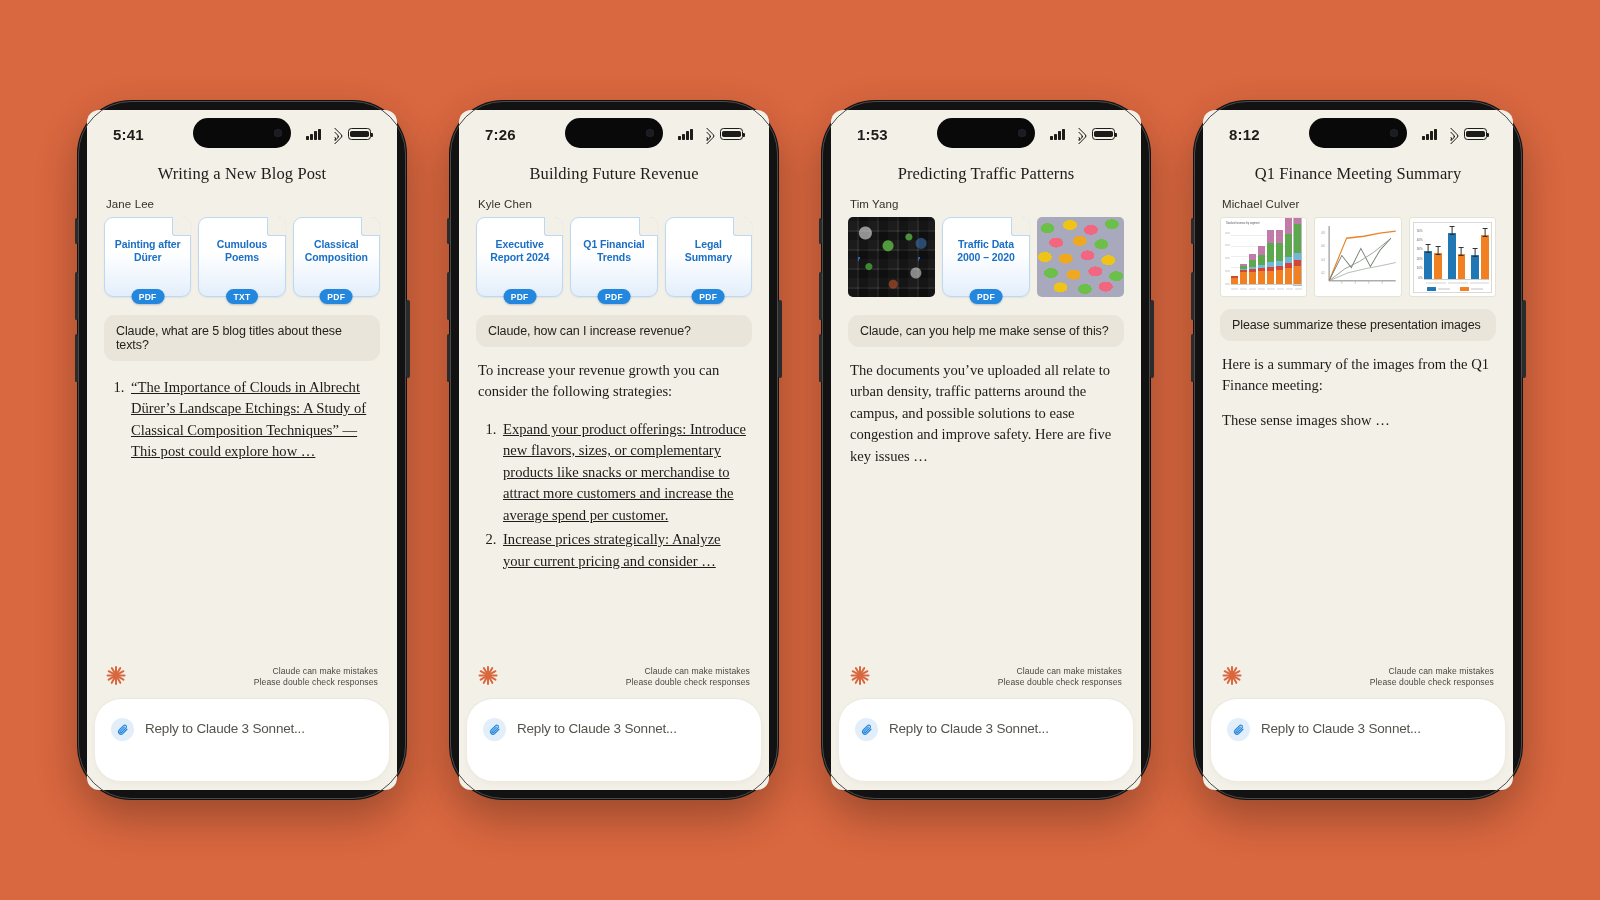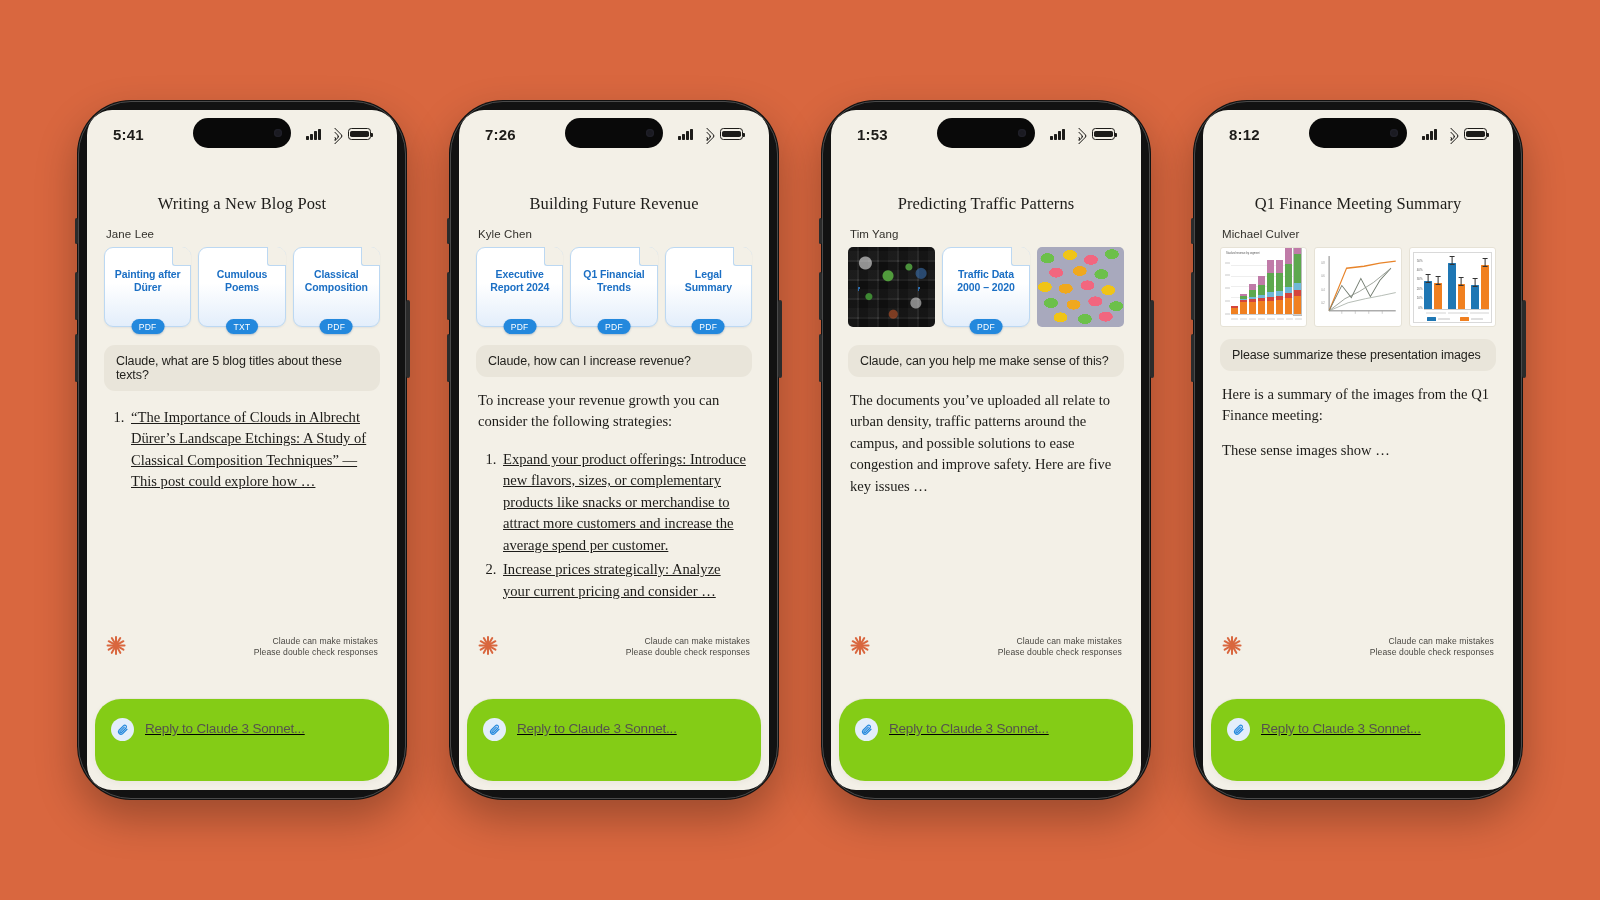--- a/index.html
+++ b/index.html
@@ -35,25 +35,24 @@
     position: absolute; inset: 1px;
     border-radius: 53px;
     border: 1.5px solid #4a4a4a;
     pointer-events: none;
     z-index: 6;
   }
   .screen {
     position: relative;
     width: 100%; height: 100%;
     background: #f3f0e7;
-    border-radius: 25px;
+    border-radius: 12px;
     overflow: hidden;
     display: flex;
     flex-direction: column;
-    gap: 30px;
   }
 
   
   .btn-side { position: absolute; background: #2b2b2b; border-radius: 2px; z-index: 5; }
   .btn-silence { left: -2px; top: 118px; width: 3px; height: 26px; }
   .btn-volup   { left: -2.5px; top: 172px; width: 3.5px; height: 48px; }
   .btn-voldn   { left: -2.5px; top: 234px; width: 3.5px; height: 48px; }
   .btn-power   { right: -2.5px; top: 200px; width: 3.5px; height: 78px; }
 
   
@@ -148,21 +147,21 @@
     transform: none;
   }
   .file-card .fname {
     font-size: 10.5px; font-weight: 700; line-height: 1.22;
     color: #1b6fc4; text-align: center; padding: 0 5px 12px;
     letter-spacing: -.1px;
   }
   .badge {
     position: absolute; bottom: -8px; left: 50%; transform: translateX(-50%);
     background: #2388dd; color: #fff;
-    font-size: 8.5px; font-weight: 400; letter-spacing: .3px;
+    font-size: 8.5px; font-weight: 700; letter-spacing: .3px;
     padding: 2.5px 7.5px; border-radius: 9px;
     box-shadow: 0 1px 2px rgba(0,60,120,.25);
   }
   .attach-row.has-badges { margin-bottom: 18px; }
 
   
   .img-card {
     flex: 1 1 0; height: 80px; border-radius: 5px; overflow: hidden;
     position: relative; background: #ddd;
   }
@@ -286,27 +285,26 @@
   .disclaimer {
     text-align: right; font-size: 8.6px; line-height: 1.35;
     color: #4a4843; letter-spacing: .1px;
   }
 
   
   .composer {
     flex: 0 0 auto;
     margin: 10px 8px 9px;
     height: 82px;
-    background: #84cc16;
+    background: #ffffff;
     border-radius: 26px;
     display: flex; align-items: flex-start;
     padding: 19px 16px;
     gap: 11px;
     box-shadow: 0 -1px 0 rgba(0,0,0,.03), 0 2px 6px rgba(0,0,0,.04);
-    text-decoration: underline;
   }
   .clip-btn {
     width: 23px; height: 23px; border-radius: 50%;
     background: #e3eefb; flex: 0 0 auto;
     display: flex; align-items: center; justify-content: center;
     color: #2388dd; font-size: 13px;
   }
   .composer-ph { font-size: 13.5px; color: #55534d; padding-top: 3px; letter-spacing: -.2px; }
 </style>
 </head>

